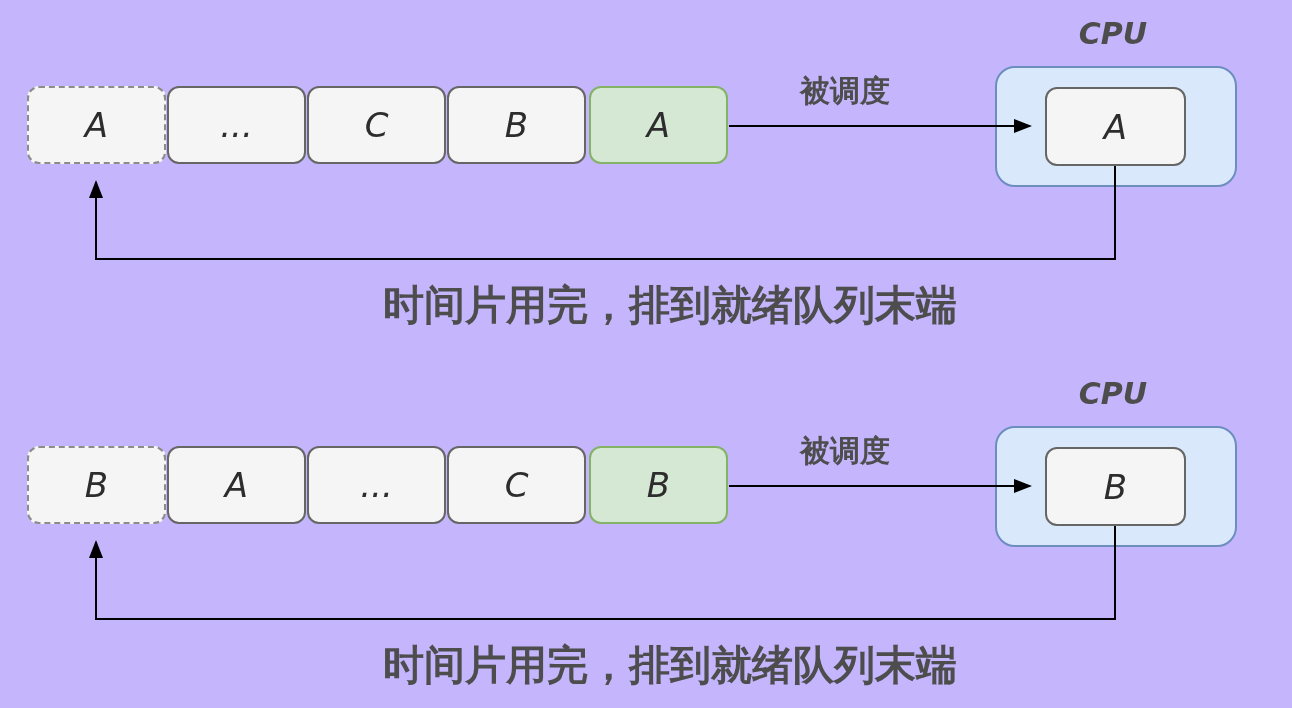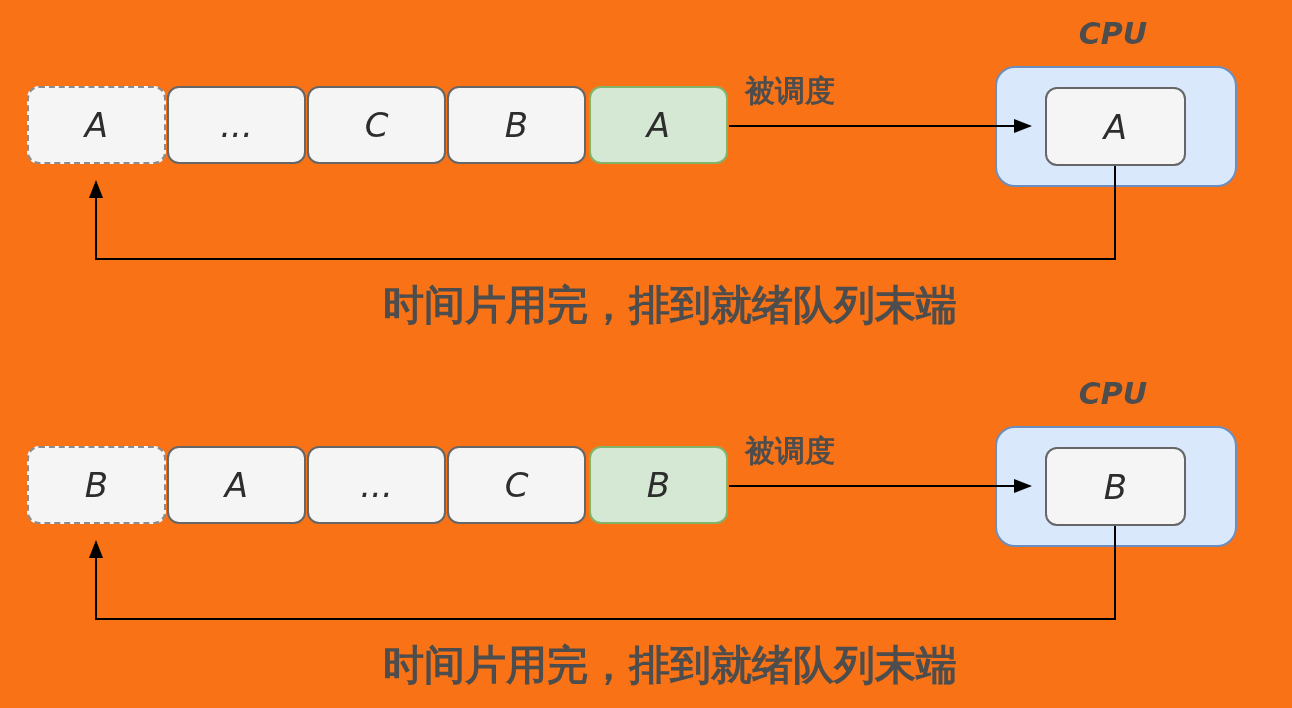--- a/index.html
+++ b/index.html
@@ -8,21 +8,21 @@
     background: #ffffff;
     width: 1292px;
     height: 708px;
     overflow: hidden;
     font-family: "Liberation Sans", sans-serif;
   }
   .canvas {
     position: relative;
     width: 1292px;
     height: 708px;
-    background: #f97316;
+    background: #c4b5fd;
   }
   .diagram {
     position: absolute;
     left: 0;
     width: 1292px;
     height: 348px;
   }
   .qbox {
     position: absolute;
     box-sizing: border-box;
@@ -75,20 +75,21 @@
     font-style: italic;
     font-weight: 600;
     font-size: 30px;
     color: #4d4d4d;
   }
   .schedule-label {
     position: absolute;
     left: 745px;
     top: 71px;
     width: 200px;
+    text-align: center;
     font-weight: bold;
     font-size: 30px;
     color: #4d4d4d;
   }
   .return-label {
     position: absolute;
     left: 370px;
     top: 278px;
     width: 600px;
     text-align: center;

